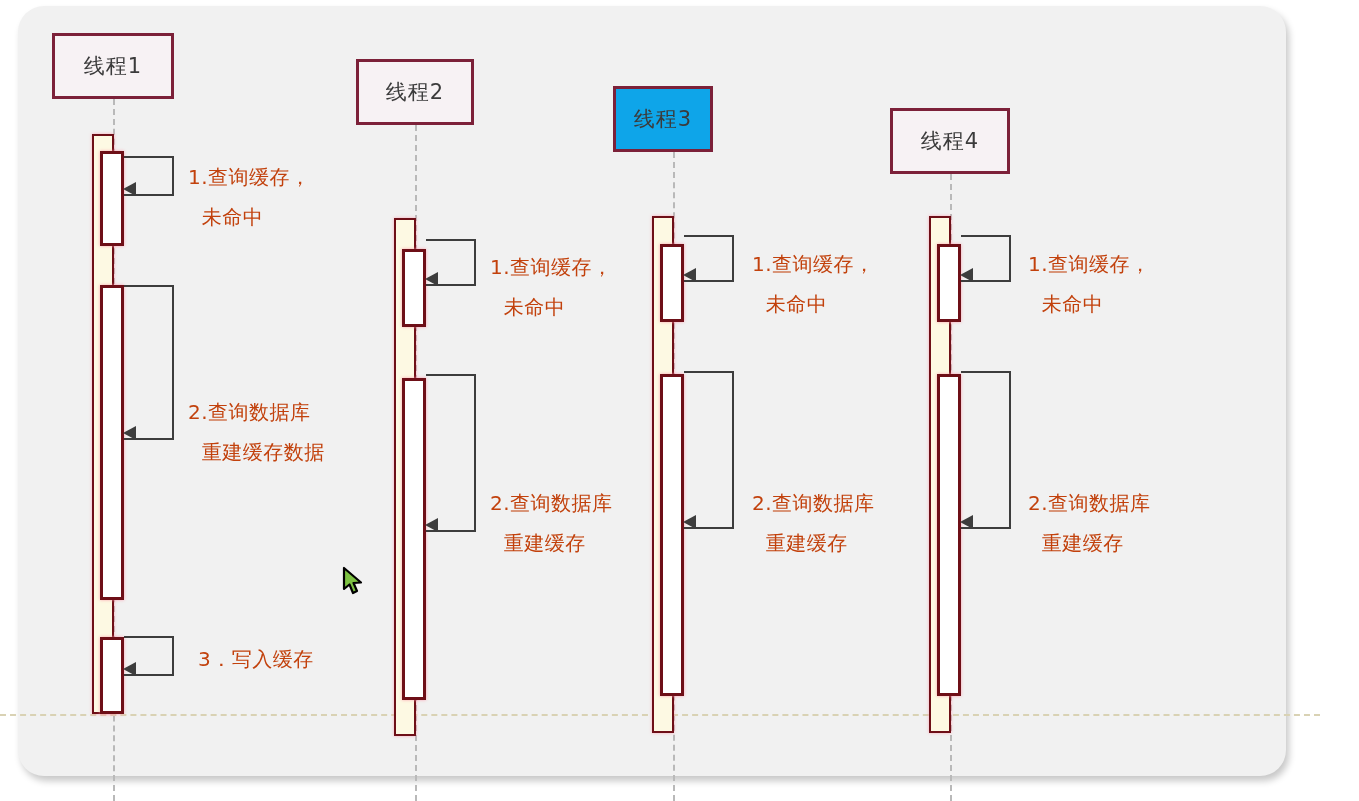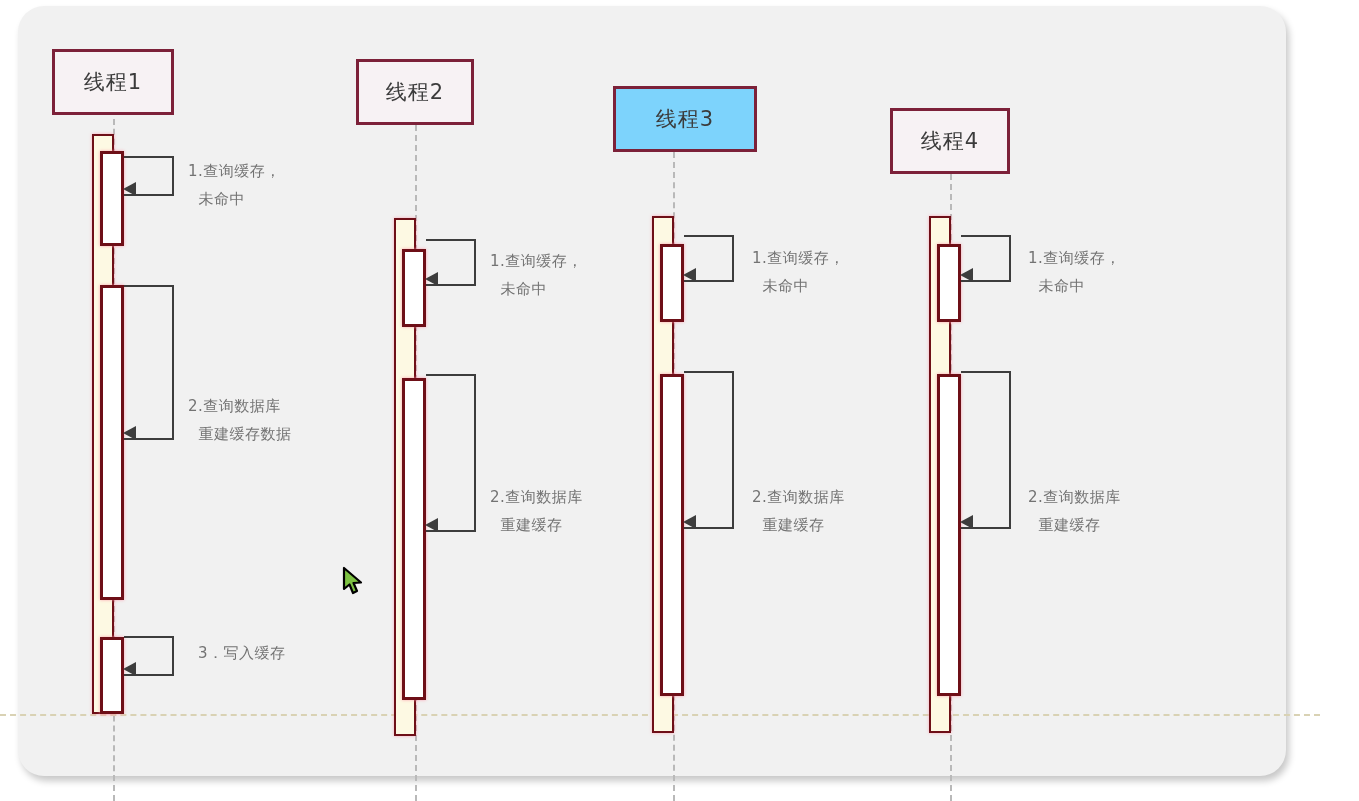--- a/index.html
+++ b/index.html
@@ -82,23 +82,23 @@
     position: absolute;
     width: 0;
     height: 0;
     border-top: 7px solid transparent;
     border-bottom: 7px solid transparent;
     border-right: 13px solid #3d3d3d;
   }
   
   .msglabel {
     position: absolute;
-    color: #737373;
-    font-size: 15px;
-    line-height: 28px;
+    color: #c2410c;
+    font-size: 20px;
+    line-height: 40px;
     white-space: pre;
     letter-spacing: 0.5px;
   }
   
   #cursor {
     position: absolute;
     pointer-events: none;
   }
 </style>
 </head>
@@ -163,23 +163,23 @@
       <div class="selfmsg" style="left: 961px; top: 235px; width: 50px; height: 47px; border-top-color: rgb(61, 61, 61); border-right-color: rgb(61, 61, 61); border-bottom-color: rgb(61, 61, 61);"></div>
       <div class="arrowhead" style="left: 960px; top: 268px; border-right-color: rgb(61, 61, 61);"></div>
       <div class="msglabel" style="left: 1028px; top: 244px;">1.查询缓存，
   未命中</div>
       <div class="selfmsg" style="left: 961px; top: 371px; width: 50px; height: 158px; border-top-color: rgb(61, 61, 61); border-right-color: rgb(61, 61, 61); border-bottom-color: rgb(61, 61, 61);"></div>
       <div class="arrowhead" style="left: 960px; top: 515px; border-right-color: rgb(61, 61, 61);"></div>
       <div class="msglabel" style="left: 1028px; top: 483px;">2.查询数据库
   重建缓存</div>
     </div>
   <div id="layer-participants">
-      <div class="participant" style="left: 52px; top: 33px; width: 122px; height: 66px; border-color: rgb(124, 33, 57); background: rgb(247, 242, 244); margin-top: 16px;">线程1</div>
+      <div class="participant" style="left: 52px; top: 33px; width: 122px; height: 66px; border-color: rgb(124, 33, 57); background: rgb(247, 242, 244);">线程1</div>
       <div class="participant" style="left: 356px; top: 59px; width: 118px; height: 66px; border-color: rgb(124, 33, 57); background: rgb(247, 242, 244);">线程2</div>
-      <div class="participant" style="left: 613px; top: 86px; width: 144px; height: 66px; border-color: rgb(124, 33, 57); background: #7dd3fc;">线程3</div>
+      <div class="participant" style="left: 613px; top: 86px; width: 100px; height: 66px; border-color: rgb(124, 33, 57); background: #0ea5e9;">线程3</div>
       <div class="participant" style="left: 890px; top: 108px; width: 120px; height: 66px; border-color: rgb(124, 33, 57); background: rgb(247, 242, 244);">线程4</div>
     </div>
 
   <svg id="cursor" width="26" height="30" viewBox="0 0 26 30" style="left: 341px; top: 566px;">
     <polygon id="cursor-fill" points="3,2 3,23 8.5,18.5 12,27 16,25 12.5,17 20,16.5" stroke="#000000" stroke-width="2.2" stroke-linejoin="round" fill="#7dc242"></polygon>
   </svg>
 
 </div>
 
 </body></html>

